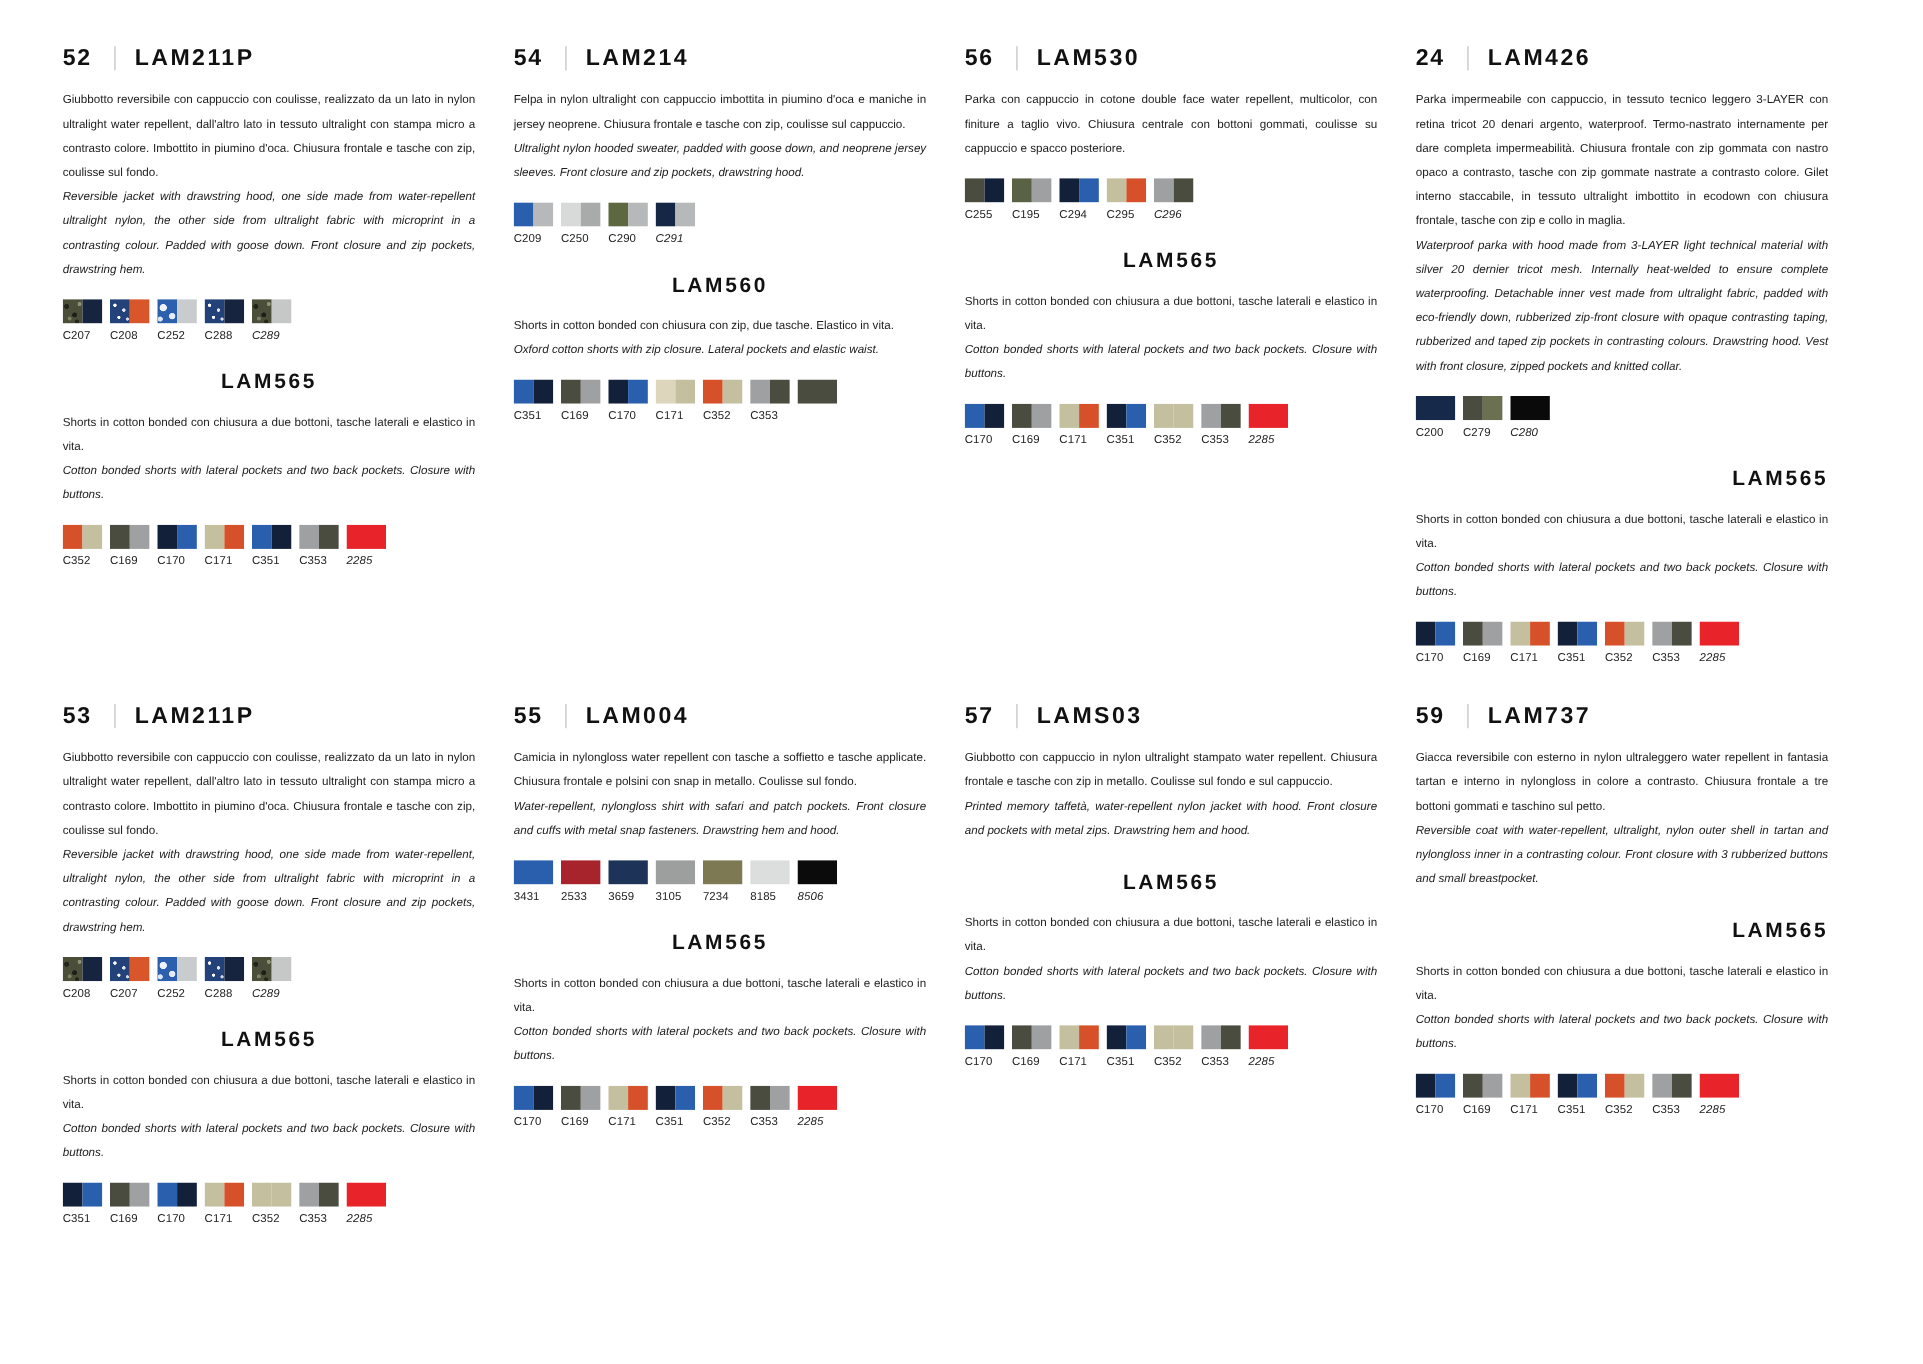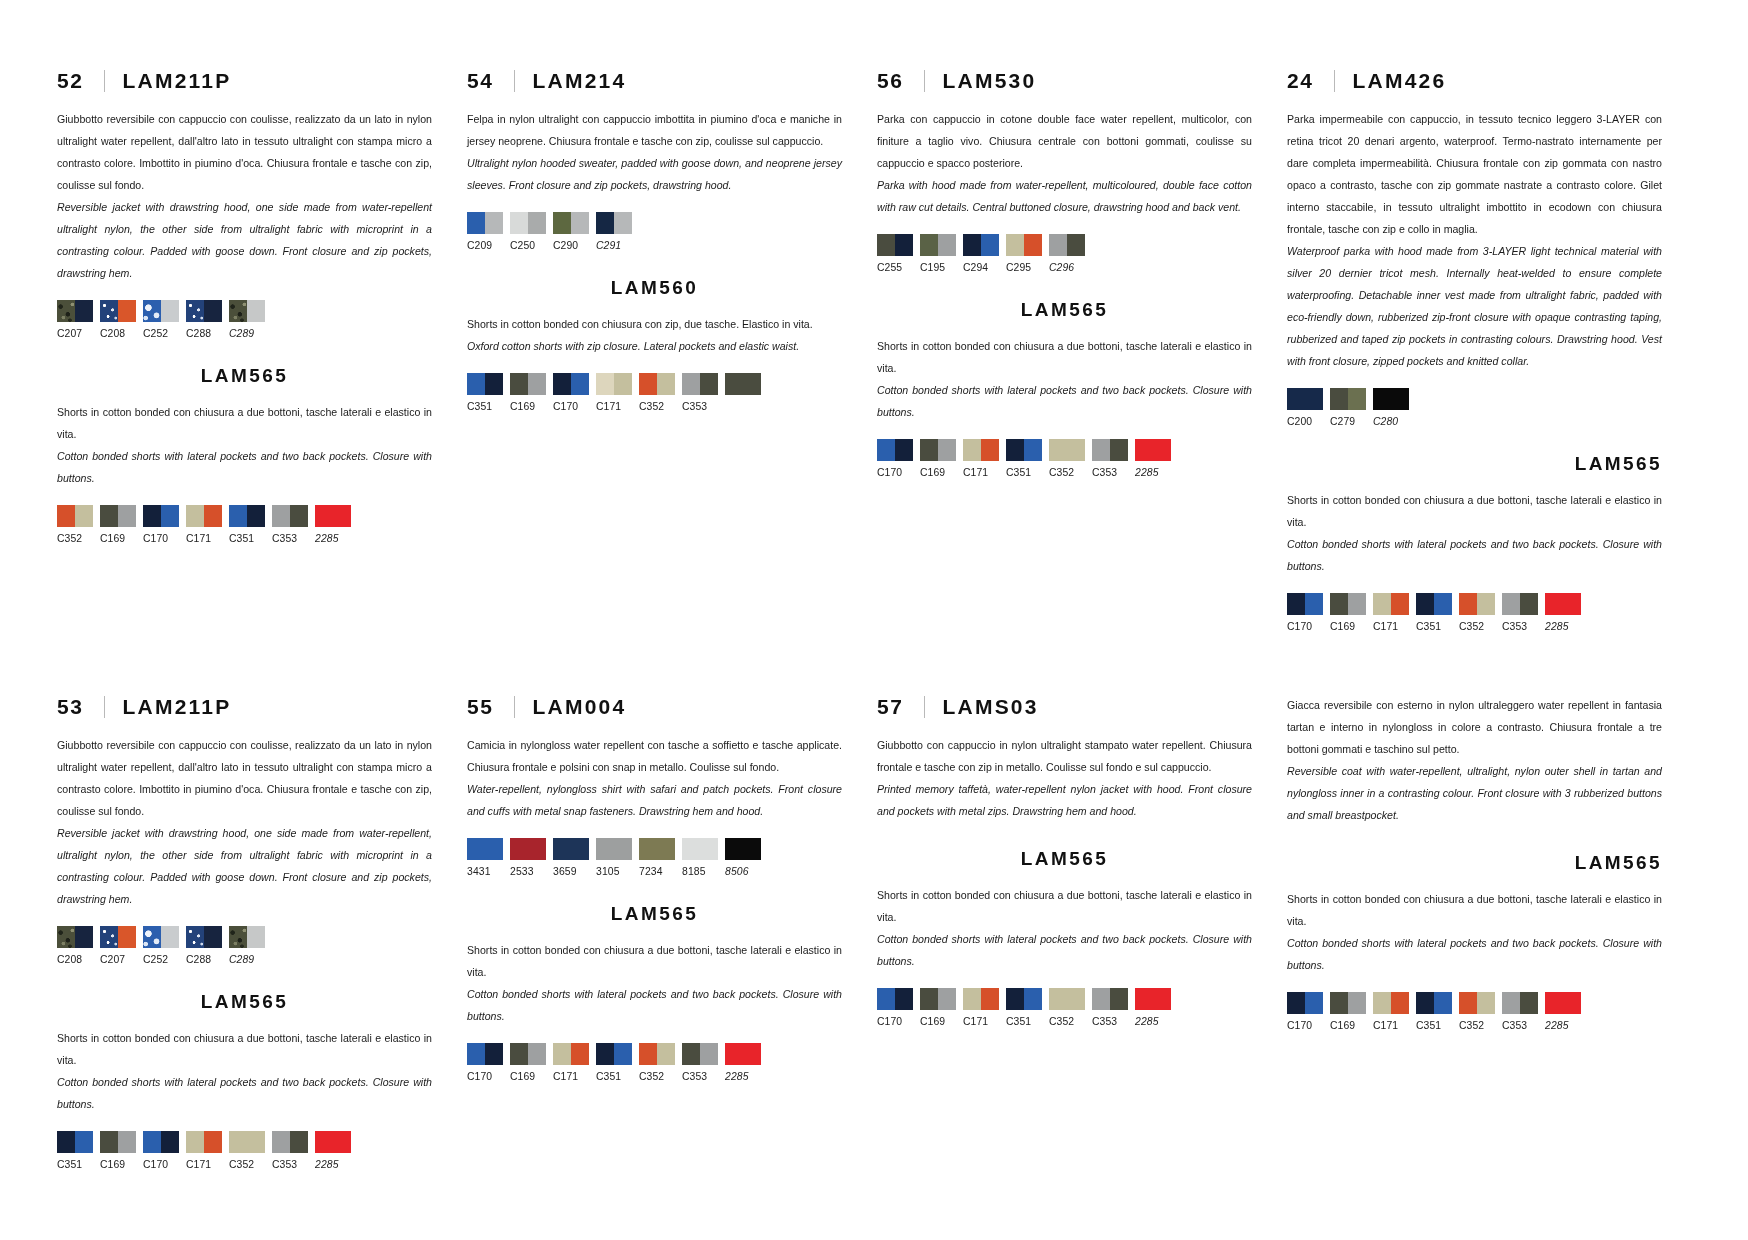--- a/index.html
+++ b/index.html
@@ -12,21 +12,21 @@
     -webkit-font-smoothing:antialiased;
   }
   .page{position:relative;width:1748px;height:1240px;overflow:hidden;}
 
   
   .grid{
     position:absolute;
     left:57px;top:40px;
     width:1640px;
   }
-  .row{display:flex;gap:0;margin-top:28px;}
+  .row{display:flex;gap:0;}
   .col{width:410px;padding-right:35px;box-sizing:border-box;}
   .row-top .col{min-height:545px;}
 
   
   .prod-head{
     display:flex;align-items:center;
     margin:0 0 14px 0;
     height:26px;
   }
   .prod-num{
@@ -351,21 +351,20 @@
           </div>
       </div>
 
       <div class="col">
         <div class="prod-head">
           <span class="prod-num">56</span>
           <span class="prod-sep"></span>
           <span class="prod-code">LAM530</span>
         </div>
         <p class="desc it">Parka con cappuccio in cotone double face water repellent, multicolor, con finiture a taglio vivo. Chiusura centrale con bottoni gommati, coulisse su cappuccio e spacco posteriore.</p>
-        <p class="desc en">Parka with hood made from water-repellent, multicoloured, double face cotton with raw cut details. Central buttoned closure, drawstring hood and back vent.</p>
         <div class="swatch-block">
             <div class="sw-group">
               <div class="sw-cell">
                 <div class="swatch">
                   <div class="h" style="background: rgb(74, 76, 63);"></div>
                   <div class="h" style="background: rgb(19, 32, 58);"></div>
                 </div>
                 <div class="code">C255</div>
               </div>
               <div class="sw-cell">
@@ -827,20 +826,25 @@
                 <div class="swatch solid">
                   <div class="h" style="background: rgb(232, 36, 42);"></div>
                 </div>
                 <div class="code">2285</div>
               </div>
             </div>
           </div>
       </div>
 
       <div class="col">
+        <div class="prod-head">
+          <span class="prod-num">59</span>
+          <span class="prod-sep"></span>
+          <span class="prod-code">LAM737</span>
+        </div>
         <p class="desc it">Giacca reversibile con esterno in nylon ultraleggero water repellent in fantasia tartan e interno in nylongloss in colore a contrasto. Chiusura frontale a tre bottoni gommati e taschino sul petto.</p>
         <p class="desc en">Reversible coat with water-repellent, ultralight, nylon outer shell in tartan and nylongloss inner in a contrasting colour. Front closure with 3 rubberized buttons and small breastpocket.</p>
 
         <div class="sub-code right">LAM565</div>
         <p class="desc it">Shorts in cotton bonded con chiusura a due bottoni, tasche laterali e elastico in vita.</p>
         <p class="desc en">Cotton bonded shorts with lateral pockets and two back pockets. Closure with buttons.</p>
         <div class="swatch-block">
             <div class="sw-group">
               <div class="sw-cell">
                 <div class="swatch">

